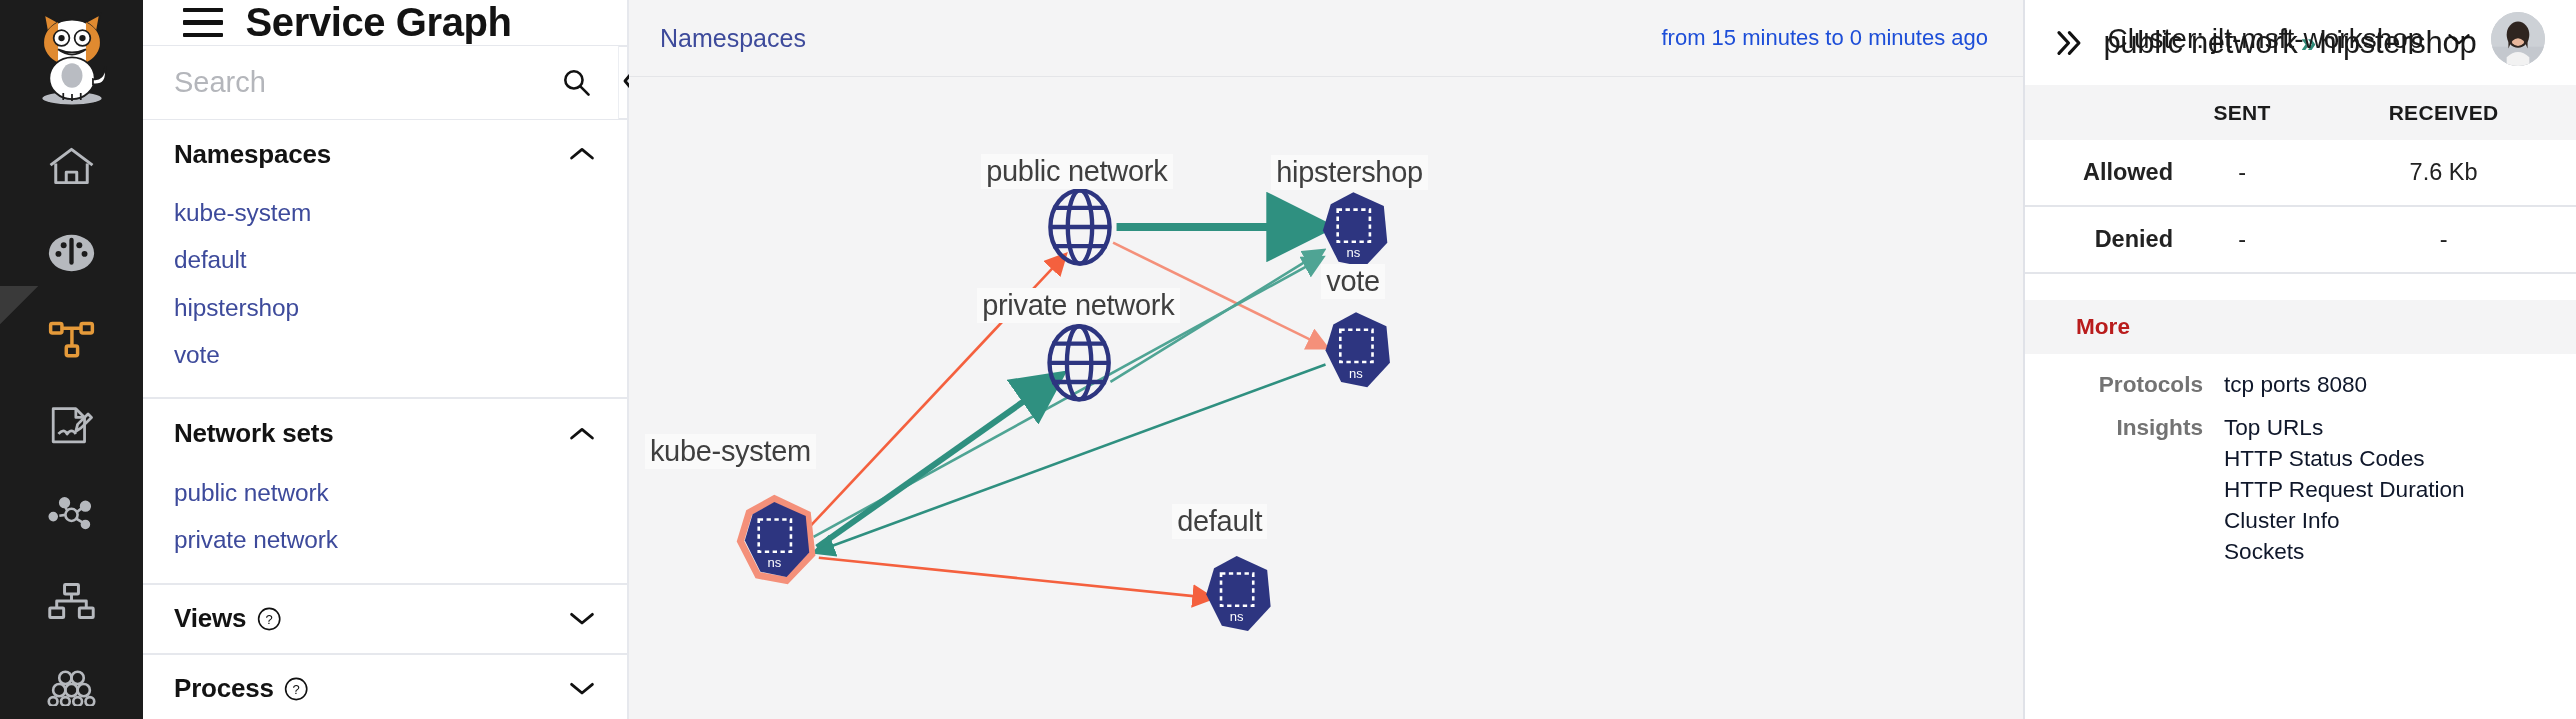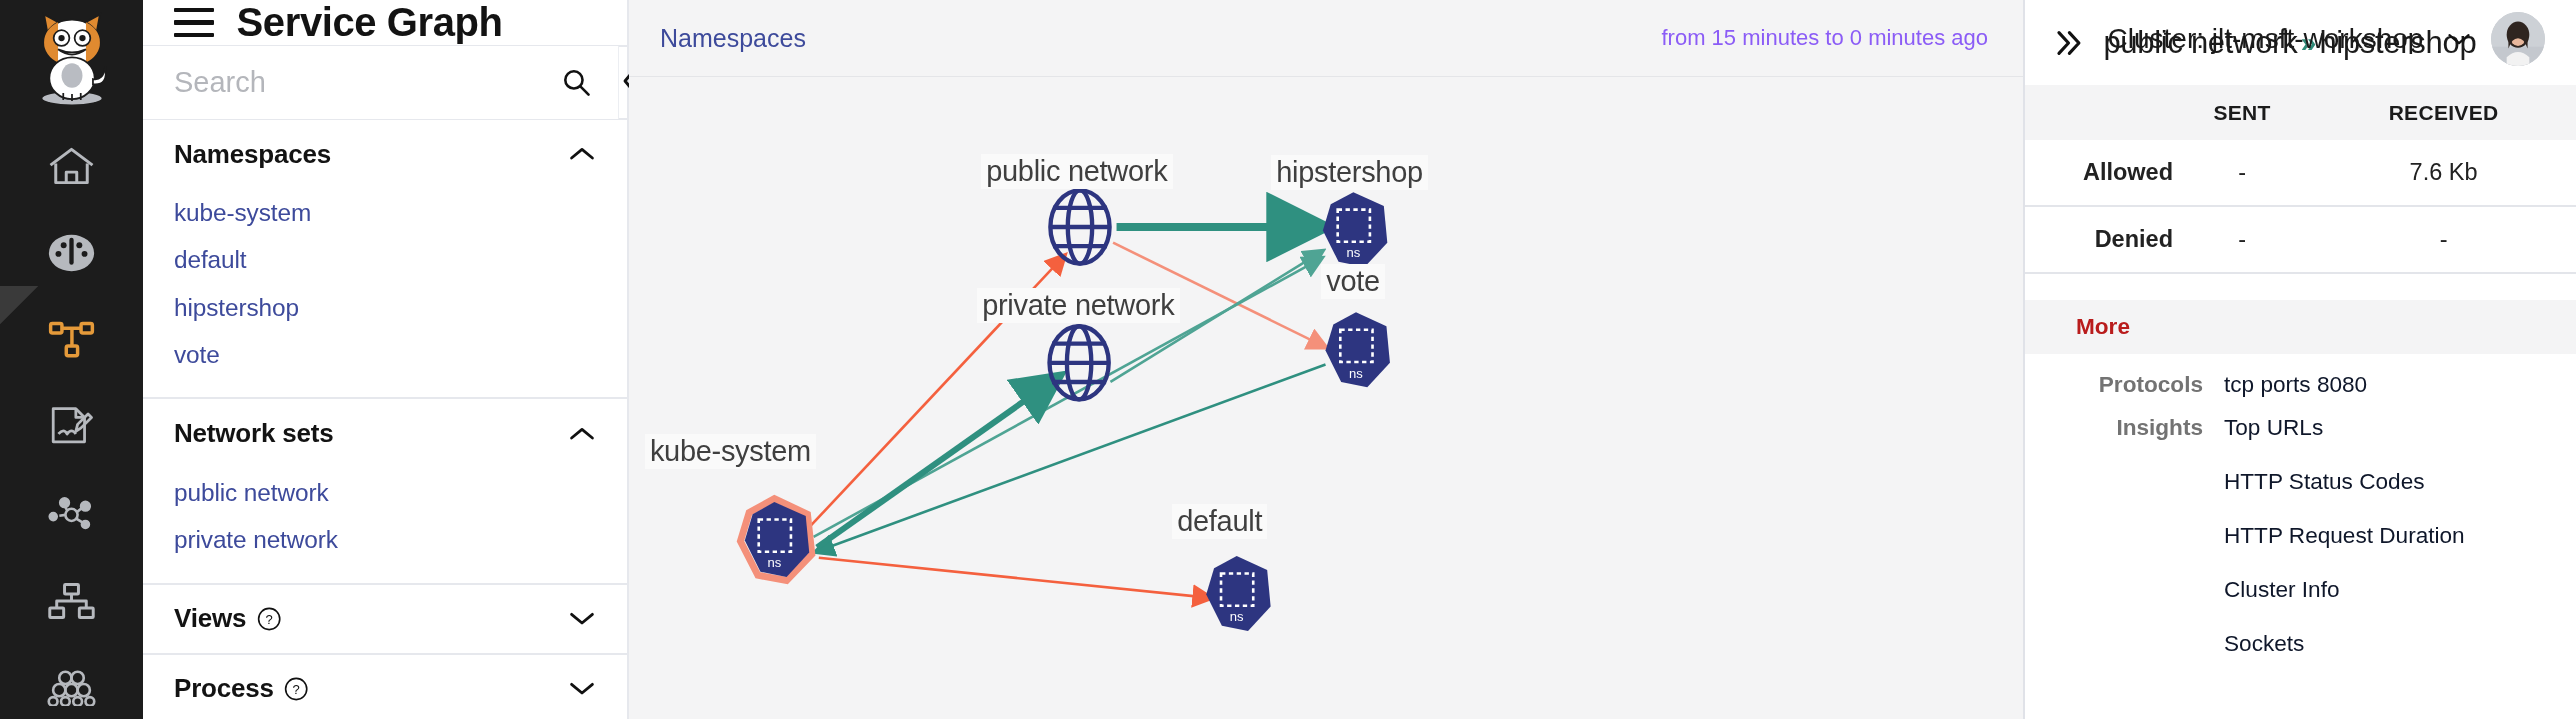--- a/index.html
+++ b/index.html
@@ -35,21 +35,21 @@
     content:""; position:absolute; left:0; top:-10.5px; width:0;height:0;
     border-top:38px solid #3a3a3a; border-right:38px solid transparent;
   }
 
   
   .navpanel {
     width:486px; flex:0 0 486px; height:719px; background:#fff;
     border-right:2.6px solid #e6e8ed; display:flex; flex-direction:column;
   }
   .nav-titlebar {
-    height:77px; display:flex; align-items:center; padding-left:31px; gap:22.6px;
+    height:77px; display:flex; align-items:center; padding-left:40px; gap:22.6px;
     border-bottom:2.6px solid #e6e8ed;
   }
   .hamburger { width:40px; height:30px; display:flex; flex-direction:column; justify-content:space-between; cursor:pointer; }
   .hamburger i { display:block; height:4.4px; background:#111; border-radius:0.9px; }
   .app-title { font-size:40px; font-weight:700; letter-spacing:-0.4px; color:#131313; white-space:nowrap; }
 
   .searchrow {
     height:73px; display:flex; align-items:center;
     border-bottom:2.6px solid #e6e8ed; background:#fff; padding-right:0;
   }
@@ -82,21 +82,21 @@
   
   .graph {
     flex:1; position:relative; background:#f4f4f5; height:719px; overflow:hidden;
     border-right:2.6px solid #e0e2e8;
   }
   .graph-topbar {
     height:77px; display:flex; align-items:center; padding:0 35px 0 31px;
     border-bottom:0.9px solid #e4e5e8; background:#f4f4f5;
   }
   .graph-breadcrumb { font-size:25px; color:#3d4a9b; }
-  .graph-time { margin-left:auto; font-size:22px; color:#8b5cf6; }
+  .graph-time { margin-left:auto; font-size:22px; color:#1d4ed8; }
   .graph-canvas { position:absolute; inset:77px 0 0 0; }
   .graph-canvas svg { position:absolute; left:0; top:0; }
   .node-label {
     position:absolute; font-size:29px; color:#3f3f3f; background:#fafafa;
     padding:0.9px 5.2px; white-space:nowrap; letter-spacing:-0.3px;
   }
 
   
   .detail {
     width:551px; flex:0 0 551px; height:719px; background:#fff;
@@ -119,21 +119,21 @@
     font-size:23.5px; padding:19px 0; border-bottom:2.6px solid #e3e5ea; text-align:center; color:#222;
   }
   .d-table tbody td.rowlabel { font-weight:700; text-align:right; padding-left:26px; }
   .more-bar {
     background:#f4f4f5; padding:14px 0 14px 51px; font-size:22.6px; font-weight:700; color:#b91c1c;
     margin-top:26px;
   }
   .kv { display:flex; padding:17.4px 0 0 0; }
   .kv .k { width:199px; text-align:right; font-size:22.6px; font-weight:700; color:#737373; padding-right:21px; }
   .kv .v { font-size:22.6px; color:#0f172a; }
-  .kv-list { display:flex; flex-direction:column; gap:28px; }
+  .kv-list { display:flex; flex-direction:column; gap:5px; }
   .kv-list span { cursor:pointer; }
 
   
   .topright {
     position:absolute; right:0; top:0; height:77px; display:flex; align-items:center;
     gap:19px; padding-right:31px; z-index:5; background:transparent;
   }
   .cluster-sel { display:flex; align-items:center; gap:22.6px; font-size:28px; color:#1b1b1b; cursor:pointer; }
   .avatar {
     width:54px; height:54px; border-radius:50%; overflow:hidden; background:#c9ccd2;

